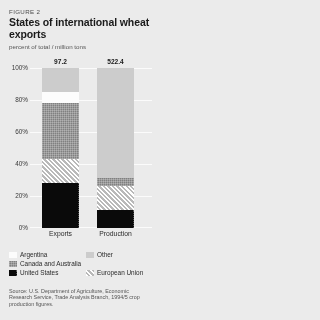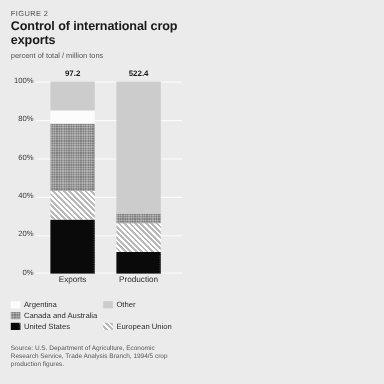--- a/index.html
+++ b/index.html
@@ -194,21 +194,21 @@
     color: #555;
   }
 </style>
 </head>
 <body>
 
 <div class="page">
 
   <div class="header">
     <div class="fig-label">FIGURE 2</div>
-    <div class="title">Control of international crop exports</div>
+    <div class="title">States of international wheat exports</div>
     <div class="subtitle">percent of total / million tons</div>
   </div>
 
   <div class="chart">
 
     <div class="ytick" style="top:9px;">100%</div>
     <div class="ytick" style="top:41px;">80%</div>
     <div class="ytick" style="top:73px;">60%</div>
     <div class="ytick" style="top:105px;">40%</div>
     <div class="ytick" style="top:137px;">20%</div>

